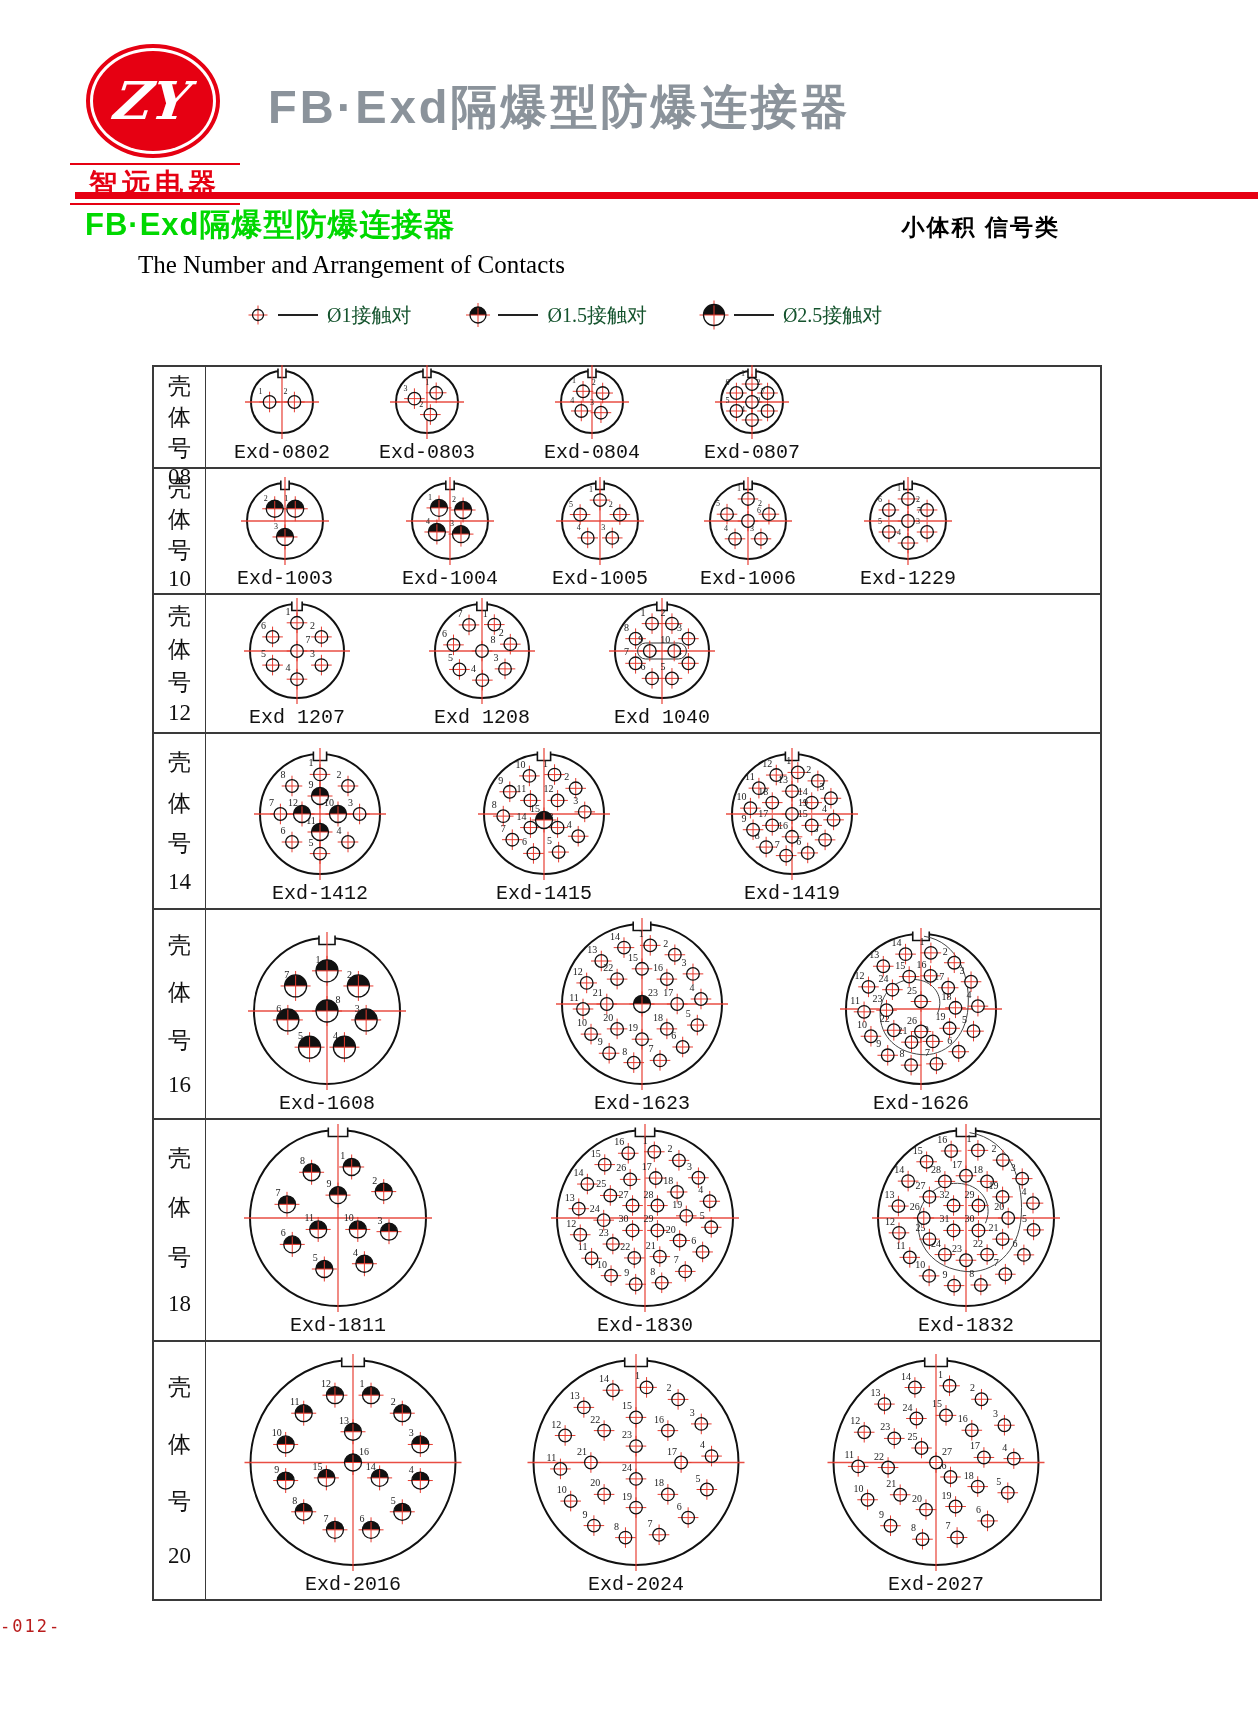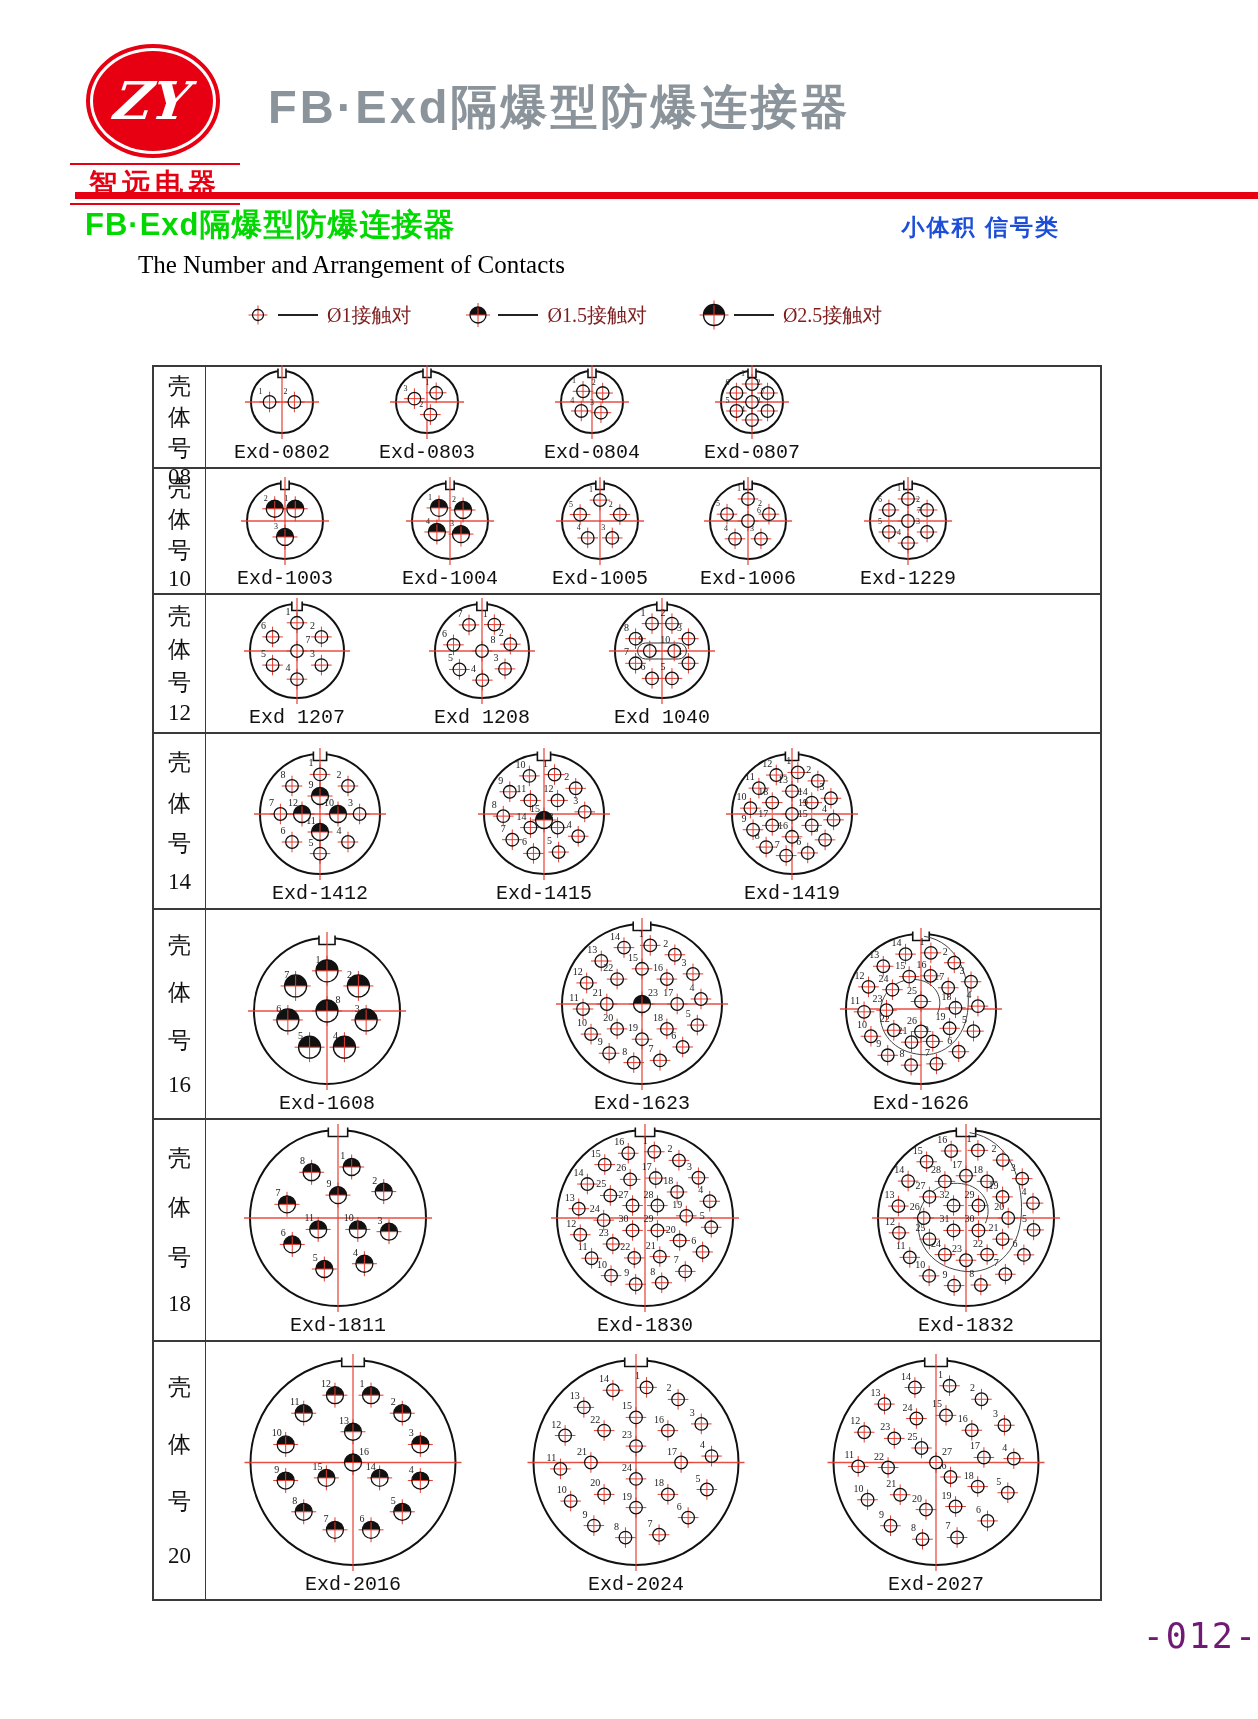--- a/index.html
+++ b/index.html
@@ -13,47 +13,47 @@
   #logo-zy{color:#fff;font-family:"DejaVu Serif",serif;font-style:italic;font-weight:bold;
         font-size:52px;line-height:1;transform:skewX(-8deg);}
   #logo-caption{position:absolute;left:70px;top:163px;width:170px;text-align:center;color:#e60012;
         font-weight:bold;font-size:28px;letter-spacing:5px;border-top:2px solid #e60012;
         border-bottom:2px solid #e60012;padding:0 0;}
   #main-title{position:absolute;left:268px;top:76px;color:#8b939b;font-size:47px;font-weight:bold;
         letter-spacing:3px;}
   #red-rule{position:absolute;left:75px;top:192px;width:1183px;height:7px;background:#e60012;}
   #green-title{position:absolute;left:85px;top:204px;color:#00d800;font-size:31px;font-weight:bold;
         letter-spacing:1px;}
-  #green-tag{position:absolute;right:198px;top:212px;color:#1d4ed8;font-size:23px;font-weight:bold;
+  #green-tag{position:absolute;right:198px;top:212px;color:#000000;font-size:23px;font-weight:bold;
         letter-spacing:2px;}
   #section-heading{position:absolute;left:128px;top:251px;display:flex;align-items:baseline;
         font-family:"Liberation Serif",serif;color:#000;}
   #section-zh{font-size:28px;letter-spacing:1px;}
   #section-en{font-size:25px;margin-left:10px;}
   
   #legend{position:absolute;left:243px;top:300px;display:flex;align-items:center;gap:52px;}
   .legend-item{display:flex;align-items:center;}
   .legend-dash{display:inline-block;width:40px;height:0;border-top:2px solid #222;margin:0 9px 0 5px;}
-  .legend-label{font-family:"Liberation Serif",serif;font-size:20px;color:#7f1d1d;}
+  .legend-label{font-family:"Liberation Serif",serif;font-size:20px;color:#14532d;}
   
   #conn-table{position:absolute;left:152px;top:365px;width:950px;border:2.5px solid #3a3a3a;
         box-sizing:border-box;}
   .t-row{position:relative;display:flex;border-bottom:2px solid #3a3a3a;box-sizing:border-box;}
   .t-row:last-child{border-bottom:none;}
   .shell-cell{width:52px;border-right:1.5px solid #3a3a3a;box-sizing:border-box;display:flex;
         flex-direction:column;align-items:center;justify-content:space-evenly;
         font-family:"Liberation Serif",serif;font-size:23px;color:#111;padding:4px 0;}
   .row-content{position:relative;flex:1;}
   .connector{position:absolute;bottom:3px;transform:translateX(-50%);display:flex;
         flex-direction:column;align-items:center;}
   .connector-label{font-family:"Liberation Mono",monospace;font-size:20px;color:#111;
         letter-spacing:0;white-space:pre;margin-top:0;text-align:center;}
   
-  #footer{position:absolute;left:0;top:1616px;width:100%;text-align:right;
-        font-family:"DejaVu Sans Mono",monospace;font-size:35px;color:#701a75;letter-spacing:2px;}
+  #footer{position:absolute;left:0;top:1616px;width:100%;text-align:left;
+        font-family:"DejaVu Sans Mono",monospace;font-size:17px;color:#b91c1c;letter-spacing:2px;}
 </style>
 </head>
 <body>
 
 <div id="page">
 
   <div id="logo">
     <div id="logo-disc">
       <span id="logo-zy">ZY</span>
     </div>

